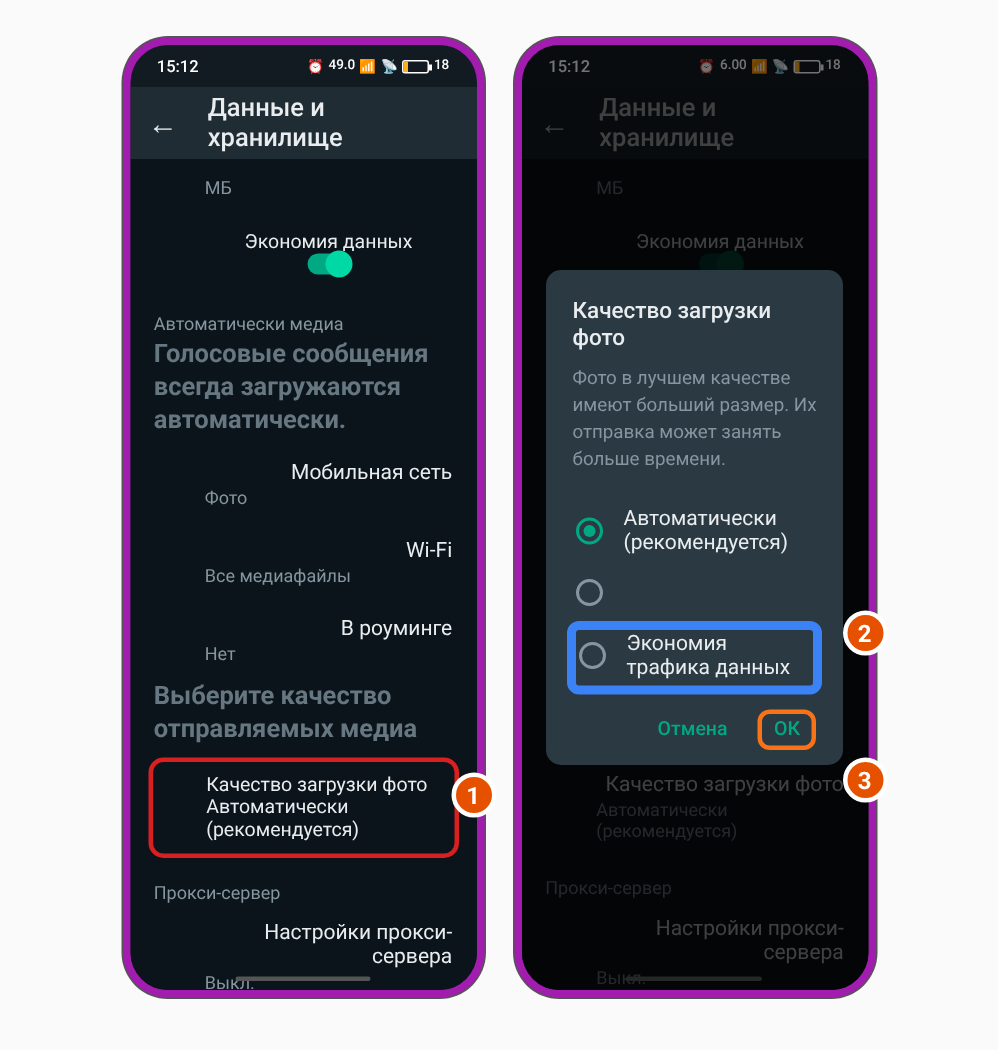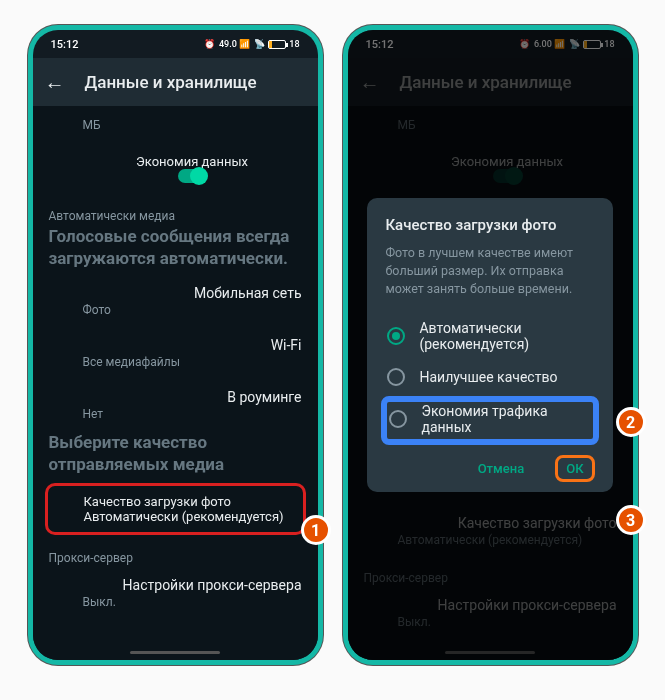--- a/index.html
+++ b/index.html
@@ -7,23 +7,23 @@
     background: #fafafa;
     width: 665px;
     height: 700px;
     font-family: -apple-system, Roboto, "Segoe UI", sans-serif;
     display: flex;
     gap: 20px;
     padding: 25px;
     justify-content: center;
   }
   .phone {
-    width: 295px;
+    width: 241px;
     height: 640px;
-    background: #14b8a6;
+    background: #a21caf;
     border-radius: 30px;
     padding: 5px;
     position: relative;
     box-shadow: 0 0 0 1px #555;
   }
   .screen {
     width: 100%;
     height: 100%;
     background: #121b22;
     border-radius: 25px;
@@ -143,21 +143,21 @@
   }
   .radio {
     width:18px; height:18px; border:2px solid #8696a0; border-radius:50%;
     flex-shrink:0; position:relative;
   }
   .radio.selected { border-color:#00a884; }
   .radio.selected::after {
     content:""; position:absolute; inset:3px; background:#00a884; border-radius:50%;
   }
   .dialog-actions {
-    display:flex; justify-content:flex-end; gap:21px; margin-top:10px;text-align:center;
+    display:flex; justify-content:flex-end; gap:10px; margin-top:10px;text-align:center;
   }
   .dlg-btn {
     font-size:13px; color:#00a884; padding:6px 10px; font-weight:500;
   }
   .dlg-btn.ok-hl {
     border:3px solid #f97316; border-radius:8px; padding:3px 8px;
   }
   .radio-hl {
     border:6px solid #3b82f6; border-radius:8px; padding:1px 2px 4px 2px; margin:2px -4px;
   }
@@ -265,21 +265,20 @@
     <div class="scrim">
       <div class="dialog">
         <h3>Качество загрузки фото</h3>
         <p>Фото в лучшем качестве имеют больший размер. Их отправка может занять больше времени.</p>
         <div class="radio-row">
           <span class="radio selected"></span>
           <span>Автоматически (рекомендуется)</span>
         </div>
         <div class="radio-row">
           <span class="radio"></span>
-          <span>Наилучшее качество</span>
         </div>
         <div class="radio-row radio-hl">
           <span class="radio"></span>
           <span>Экономия трафика данных</span>
         </div>
         <div class="dialog-actions">
           <span class="dlg-btn">Отмена</span>
           <span class="dlg-btn ok-hl">ОК</span>
         </div>
       </div>

